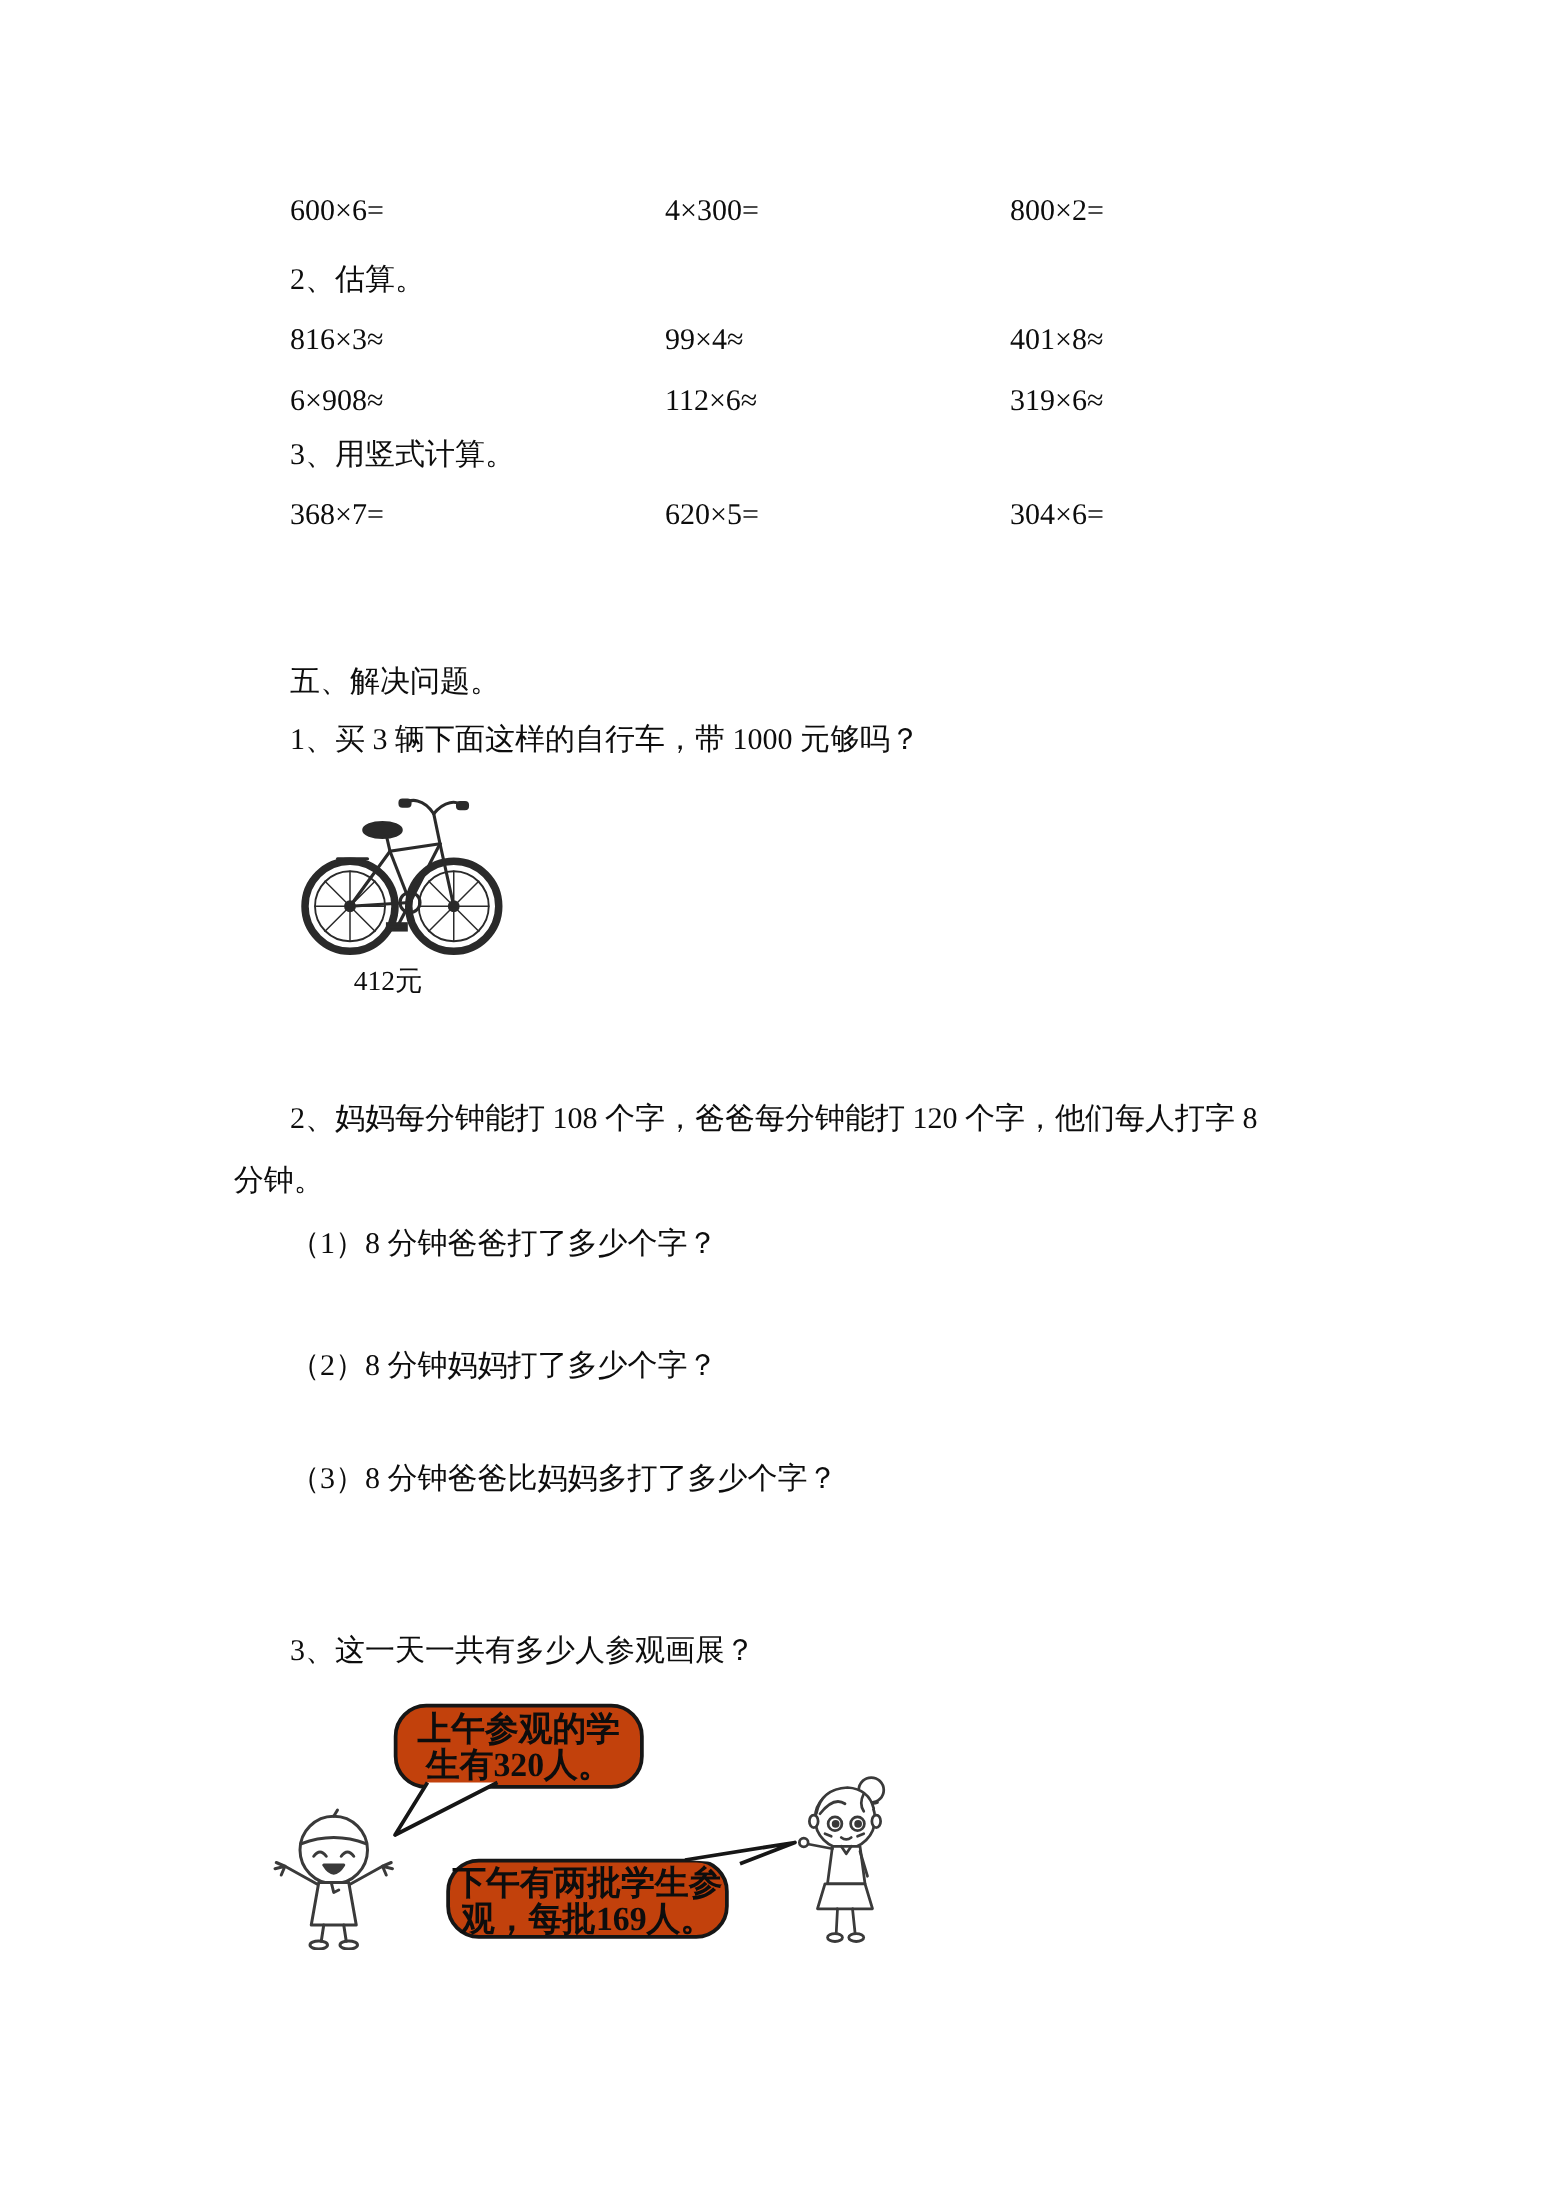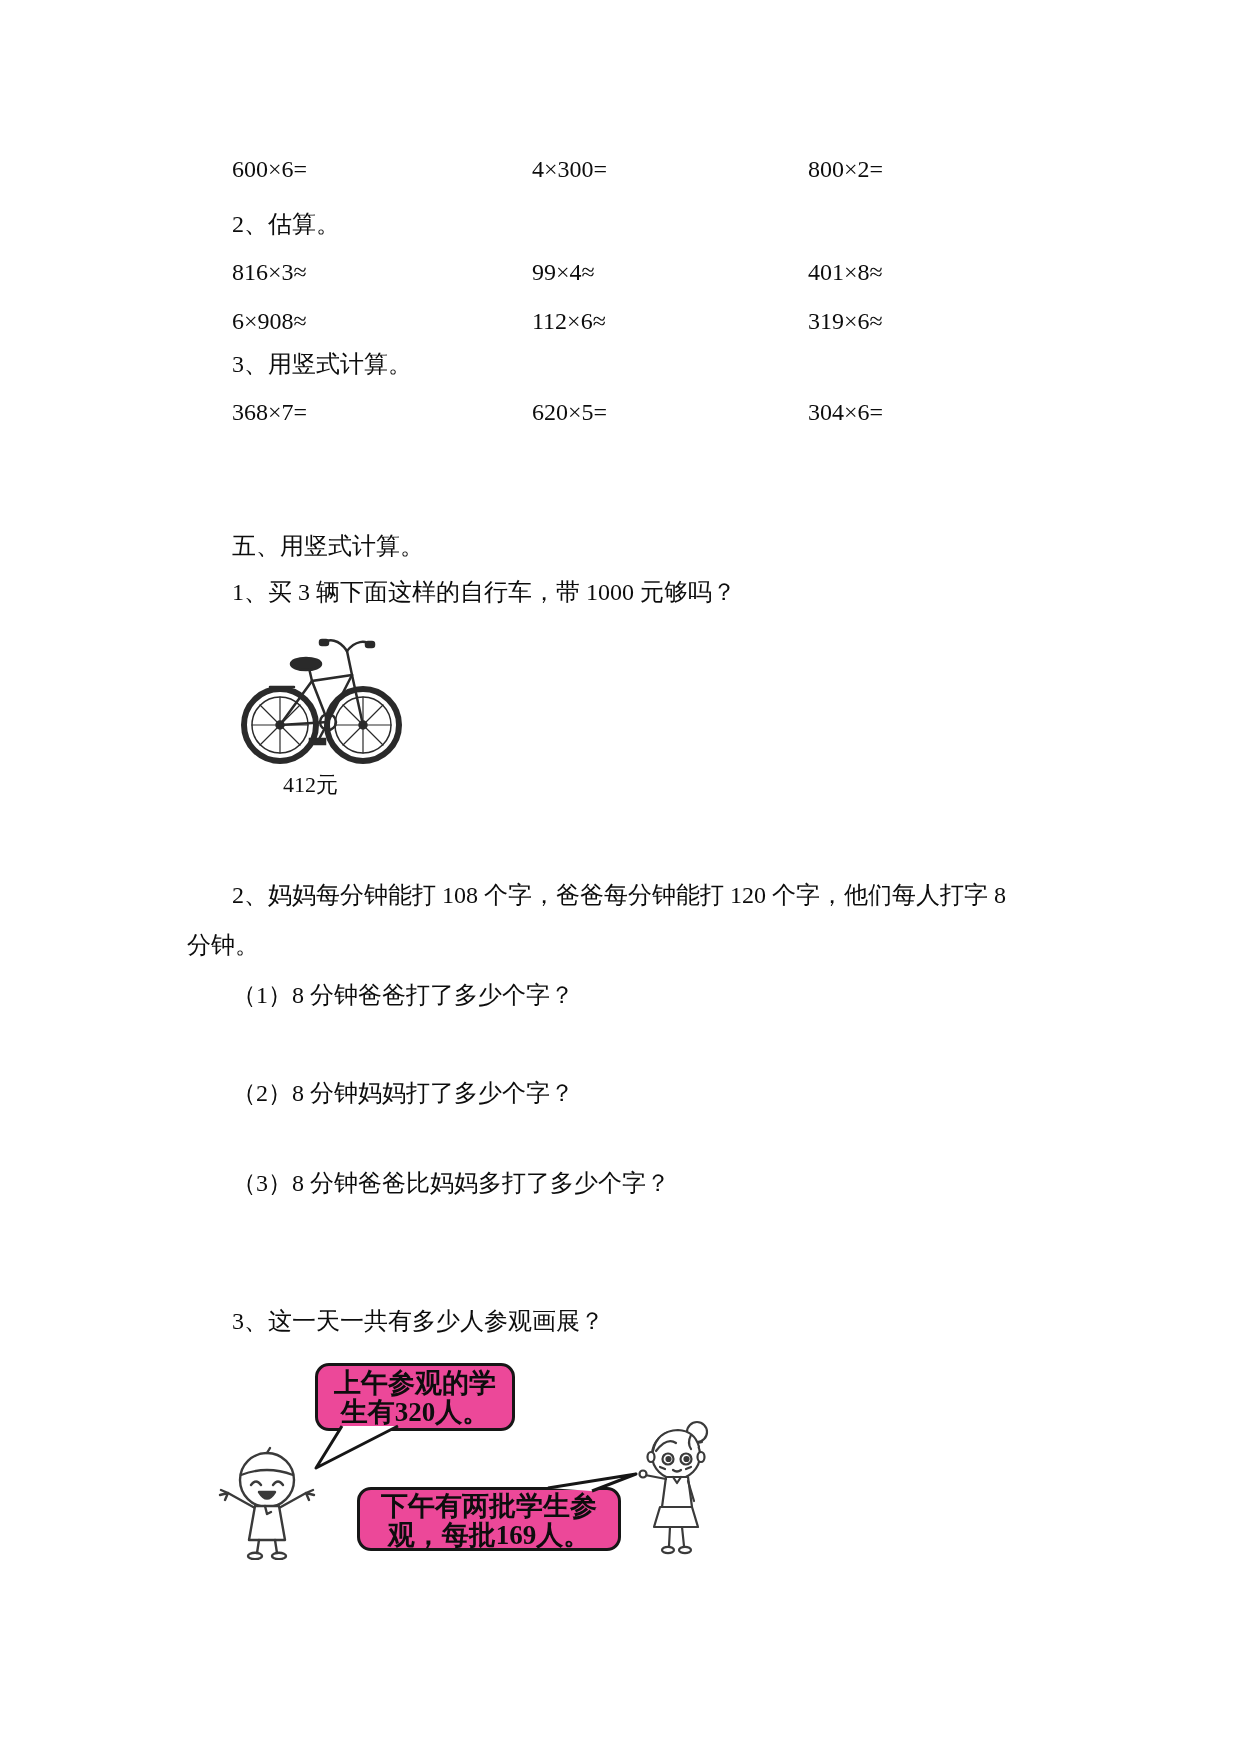--- a/index.html
+++ b/index.html
@@ -8,22 +8,22 @@
     background:#ffffff; overflow:hidden;
     font-family:"Liberation Serif","DejaVu Serif",serif;
     color:#0d0d0d;
   }
   .line { position:absolute; font-size:24px; line-height:30px; white-space:nowrap;text-align:center; }
   .row  { position:absolute; left:232px; height:30px; width:900px; }
   .row .cell { position:absolute; top:0; font-size:24px; line-height:30px; white-space:nowrap; }
   .c1 { left:0; } .c2 { left:300px; } .c3 { left:576px;text-align:center; }
   .price { position:absolute; font-size:22px; line-height:26px; white-space:nowrap; }
   .bubble {
-    position:absolute; box-sizing:border-box; background:#ec4899;
-    border:3px solid #161616; border-radius:14px;
+    position:absolute; box-sizing:border-box; background:#c2410c;
+    border:3px solid #161616; border-radius:26px;
     text-align:center; font-weight:bold; font-size:27px; line-height:29px;
     padding-top:3px; z-index:1;
   }
   .tail { position:absolute; z-index:2; }
   .figure { position:absolute; }
 </style>
 </head>
 <body>
 
 <div class="page">
@@ -46,21 +46,21 @@
     <span class="cell c3">319×6≈</span>
   </div>
 
   <div class="line" style="left:232px; top:349px">3、用竖式计算。</div>
   <div class="row" style="top:397px">
     <span class="cell c1">368×7=</span>
     <span class="cell c2">620×5=</span>
     <span class="cell c3">304×6=</span>
   </div>
 
-  <div class="line" style="left:232px; top:531px">五、用竖式计算。</div>
+  <div class="line" style="left:232px; top:531px">五、解决问题。</div>
   <div class="line" style="left:232px; top:577px">1、买 3 辆下面这样的自行车，带 1000 元够吗？</div>
 
   <svg class="figure" style="left:240px; top:623px" width="163" height="145" viewBox="0 0 163 145">
     <g fill="none" stroke="#2a2a2a" stroke-width="2.5" stroke-linecap="round">
       <circle cx="40" cy="102" r="36" stroke-width="6"></circle>
       <circle cx="40" cy="102" r="28" stroke-width="1.5"></circle>
       <path stroke-width="1.2" d="M40,102 L68,102 M40,102 L60,82 M40,102 L40,74 M40,102 L20,82 M40,102 L12,102 M40,102 L20,122 M40,102 L40,130 M40,102 L60,122"></path>
       <circle cx="123" cy="102" r="36" stroke-width="6"></circle>
       <circle cx="123" cy="102" r="28" stroke-width="1.5"></circle>
       <path stroke-width="1.2" d="M123,102 L151,102 M123,102 L143,82 M123,102 L123,74 M123,102 L103,82 M123,102 L95,102 M123,102 L103,122 M123,102 L123,130 M123,102 L143,122"></path>
@@ -116,21 +116,21 @@
       <path d="M58,39 q5,-7 10,0"></path>
       <path d="M44,46 Q52,59 60,46 Z" fill="#3a3a3a"></path>
       <path d="M40,60 L64,60 L70,94 L34,94 Z" fill="#fff"></path>
       <path d="M50,60 l2,8 l4,-2"></path>
       <path d="M44,94 L42,107 M60,94 L62,107"></path>
       <ellipse cx="40" cy="110" rx="7" ry="3.2"></ellipse>
       <ellipse cx="64" cy="110" rx="7" ry="3.2"></ellipse>
     </g>
   </svg>
 
-  <div class="bubble" style="left:357px; top:1487px; width:264px; height:64px; line-height:29px; padding-top:2px">
+  <div class="bubble" style="left:357px; top:1487px; width:226px; height:64px; line-height:29px; padding-top:2px">
     <div>下午有两批学生参</div>
     <div>观，每批169人。</div>
   </div>
   <svg class="tail" style="left:530px; top:1458px" width="120" height="42" viewBox="0 0 120 42">
     <polygon points="18,30 62,33 106,16" fill="#fff"></polygon>
     <path d="M18,30 L106,16 L62,33" fill="none" stroke="#161616" stroke-width="3" stroke-linejoin="round"></path>
   </svg>
 
   <svg class="figure" style="left:633px; top:1419px" width="87" height="139" viewBox="0 0 87 139">
     <g fill="none" stroke="#3a3a3a" stroke-width="2.2" stroke-linecap="round" stroke-linejoin="round">

